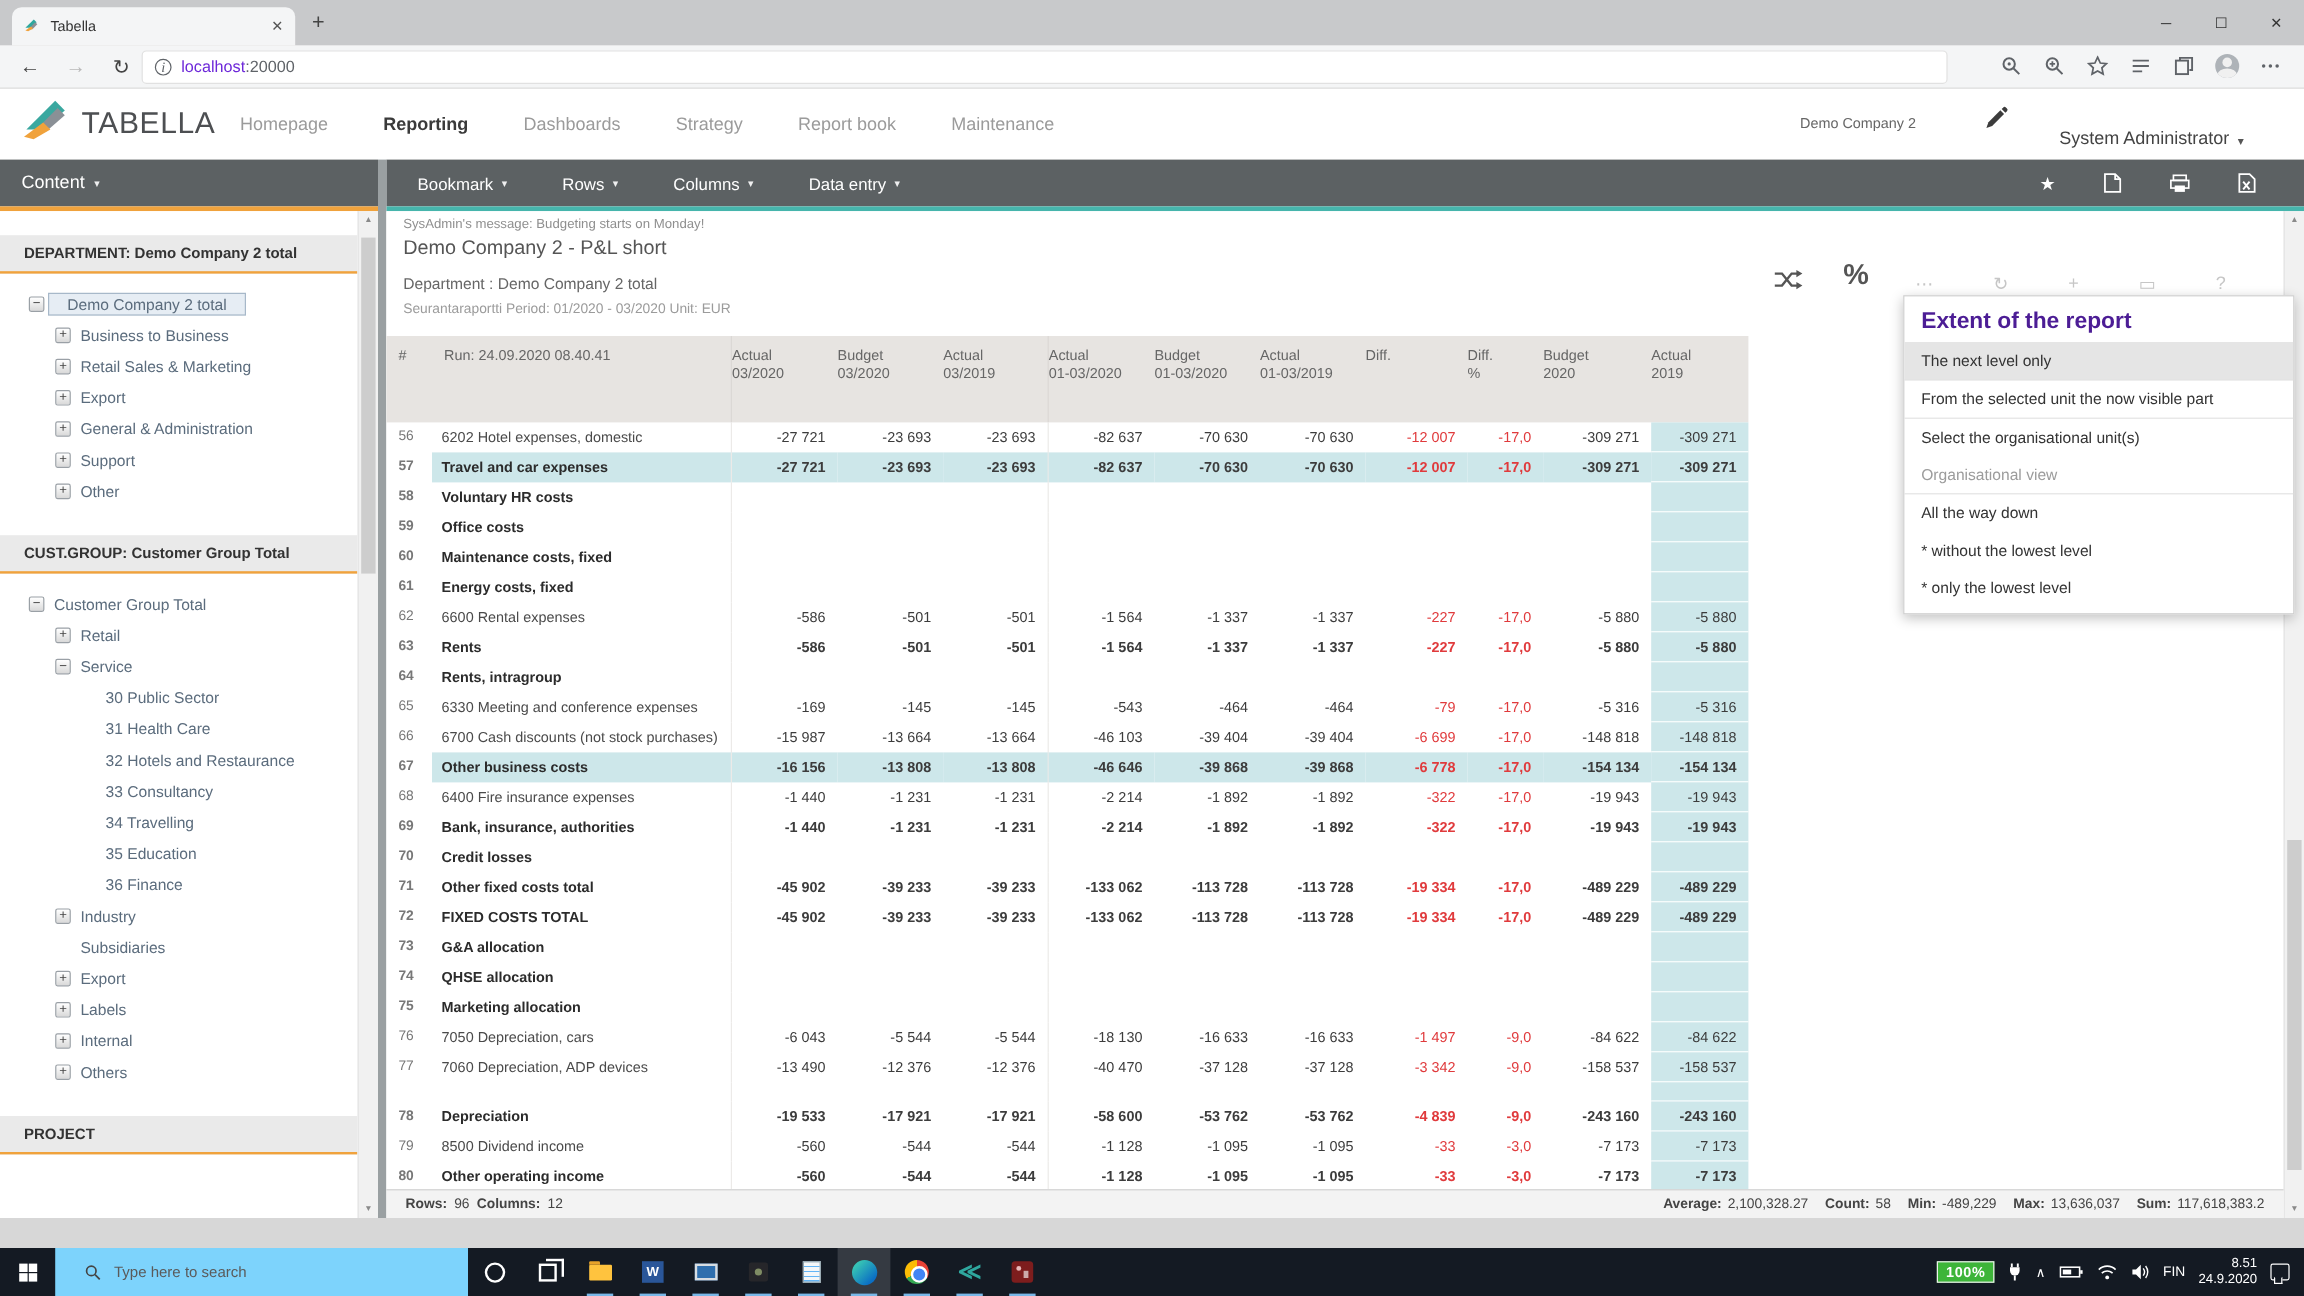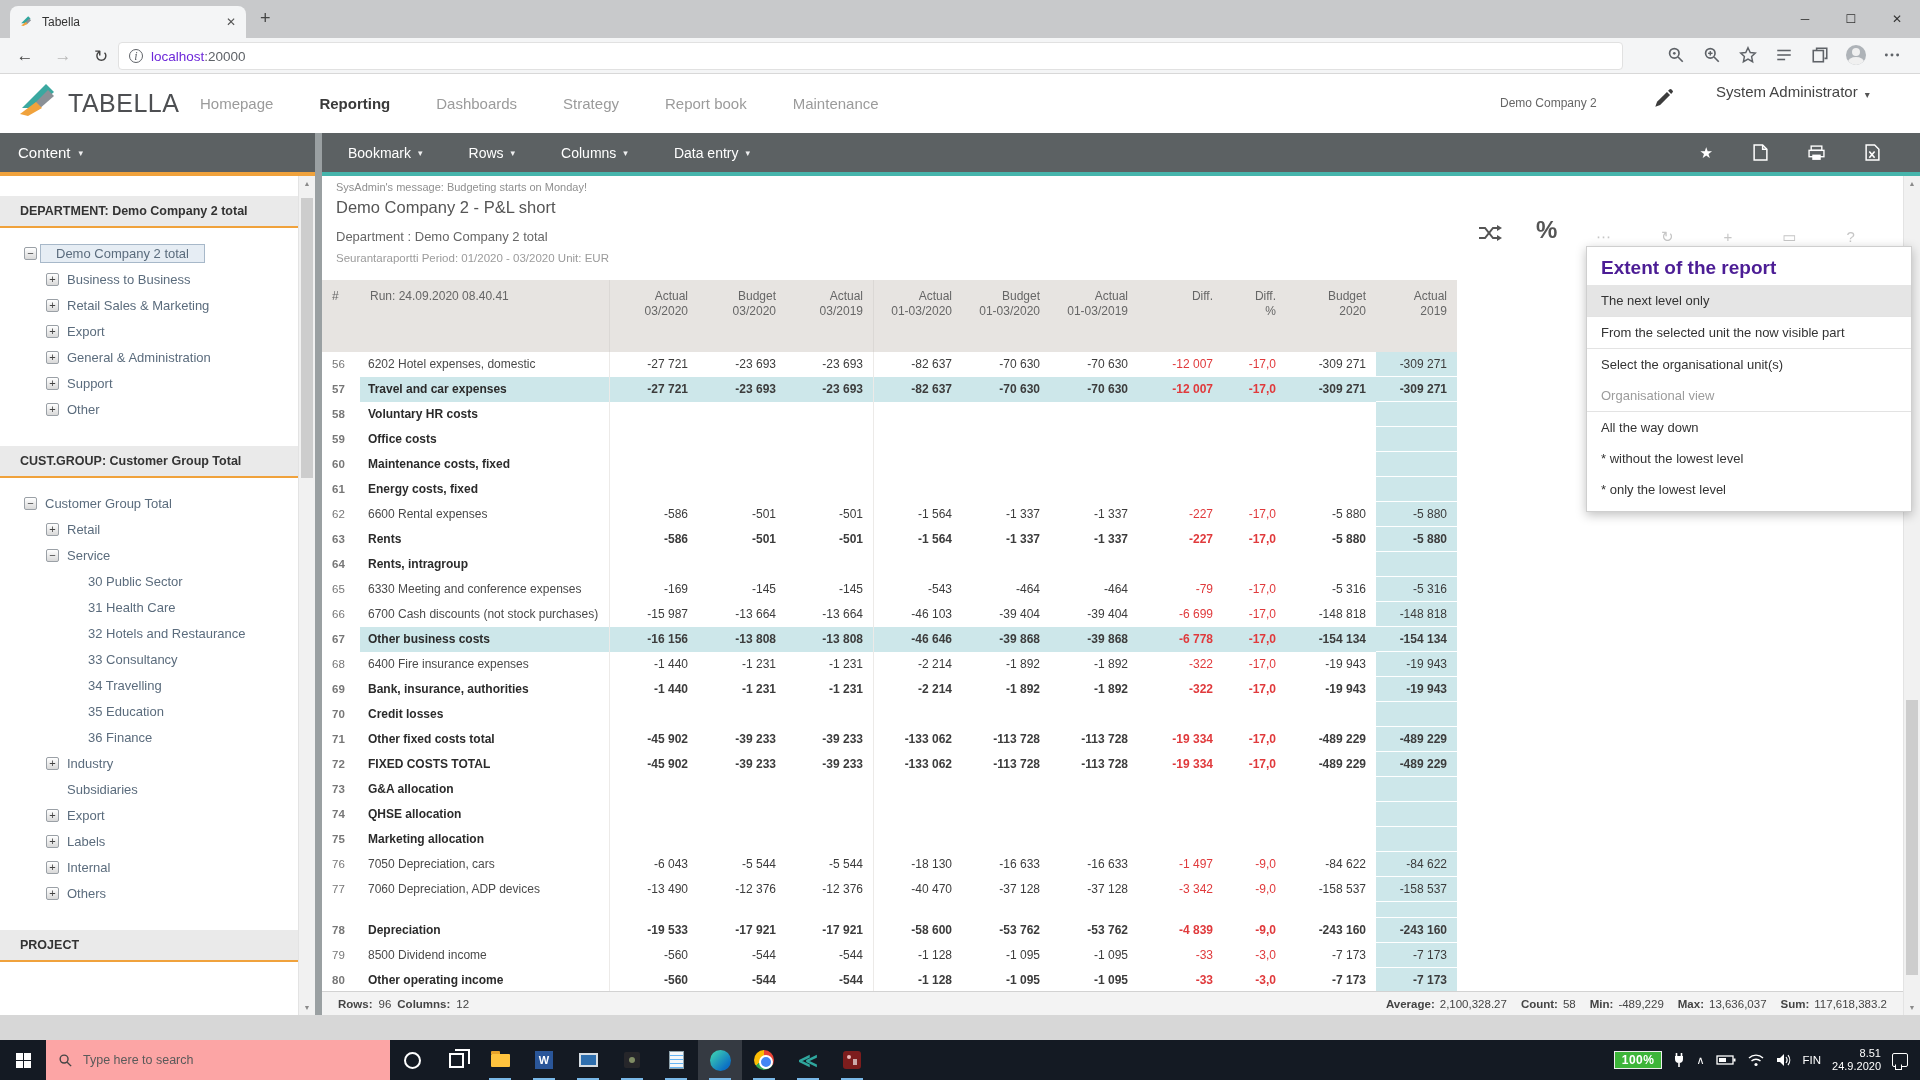--- a/index.html
+++ b/index.html
@@ -38,21 +38,21 @@
 
   
   .appheader{left:0;top:74px;width:1920px;height:59px;background:#fff}
   .logo{position:absolute;left:16px;top:8px;display:flex;align-items:center;gap:4px}
   .logo-text{font-size:25px;color:#4d4f52;letter-spacing:.5px;font-weight:500}
   .mainnav{position:absolute;left:200px;top:0;height:59px;display:flex;align-items:center;gap:46px}
   .nav-item{font-size:15px;color:#9b9b9b;cursor:default}
   .nav-item.active{color:#3a3a3a;font-weight:bold}
   .hdr-company{position:absolute;left:1500px;top:22px;font-size:12px;color:#666}
   .hdr-pencil{position:absolute;left:1652px;top:14px}
-  .hdr-user{position:absolute;left:1716px;top:9px;font-size:15px;color:#444;display:flex;gap:7px;align-items:flex-end}
+  .hdr-user{position:absolute;left:1716px;top:33px;font-size:15px;color:#444;display:flex;gap:7px;align-items:flex-end}
   .hdr-user .caret{font-size:10px;color:#555}
 
   
   .content-bar{left:0;top:133px;width:315px;height:39px;background:var(--darkbar);color:#fff;
                display:flex;align-items:center;padding-left:18px;gap:8px;font-size:15px}
   .toolbar{left:322px;top:133px;width:1598px;height:39px;background:var(--darkbar);
            display:flex;align-items:center;padding-left:26px;gap:46px}
   .menu-item{color:#fff;font-size:14px;display:flex;gap:7px;align-items:center}
   .caret{font-size:9px;color:rgba(255,255,255,.9)}
   .toolbar-icons{margin-left:auto;display:flex;gap:40px;padding-right:40px;align-items:center}
@@ -91,21 +91,21 @@
   .rpt-period{position:absolute;left:14px;top:76px;font-size:11.5px;color:#9b9b9b}
   .icon-shuffle{position:absolute;left:1155px;top:46px}
   .icon-percent{position:absolute;left:1214px;top:40px;font-size:24px;color:#555;font-weight:600}
   .faded-icons{position:absolute;left:1274px;top:52px;display:flex;gap:50px;z-index:1}
   .faded-icon{color:#c6c6c6;font-size:15px}
 
   
   .ptable{position:absolute;left:0;top:104px;width:1135px}
   .thead{height:72px;background:#e7e4e1;display:flex}
   .th{font-size:12px;color:#666;padding-top:9px}
-  .th .l1,.th .l2{text-align:right;padding-right:10px;line-height:15px}
+  .th .l1,.th .l2{padding-right:10px;line-height:15px}
   .thl{text-align:left;padding-left:10px;line-height:15px}
   .w-num{width:38px}.w-label{width:250px}.w-v{width:88px}
   .w-diff{width:85px}.w-diffp{width:63px}.w-b20{width:90px}.w-a19{width:81px}
   .bR{border-right:1px solid #dbd8d5}
   .trow{display:flex;height:25px;line-height:25px;font-size:12px;color:#3c3c3c}
   .trow.spacer{height:16px}
   .c{overflow:hidden;white-space:nowrap}
   .c-num{width:38px;color:#777;font-size:11.5px;padding-left:10px}
   .c-label{width:250px;padding-left:8px;color:#4a4a4a}
   .c-v{width:88px}.c-diff{width:85px}.c-diffp{width:63px}.c-b20{width:90px}.c-a19{width:81px}
@@ -134,21 +134,21 @@
   .stat-right{margin-left:auto;display:flex;gap:14px}
   .stat-pair{display:flex;gap:5px}
 
   .grayband{left:0;top:1015px;width:1920px;height:25px;background:#d7d7d7}
 
   
   .taskbar{left:0;top:1040px;width:1920px;height:40px;background:var(--tbbg);display:flex;align-items:center}
   .tb-start{width:46px;height:40px;display:flex;align-items:center;justify-content:center}
   .winlogo{display:grid;grid-template-columns:7px 7px;grid-template-rows:7px 7px;gap:1px}
   .winlogo span{background:#fff}
-  .tb-search{width:344px;height:40px;background:#fca5a5;display:flex;align-items:center;gap:10px;padding-left:12px}
+  .tb-search{width:344px;height:40px;background:#7dd3fc;display:flex;align-items:center;gap:10px;padding-left:24px}
   .tb-search-text{font-size:12.5px;color:#5a5a5a}
   .tb-apps{display:flex;height:40px}
   .tb-app{width:44px;height:40px;display:flex;align-items:center;justify-content:center;position:relative}
   .tb-app.open::after{content:"";position:absolute;bottom:0;left:11px;right:11px;height:2px;background:#79b8e8}
   .tb-app.active{background:rgba(255,255,255,.14)}
   .app-ic{display:block}
   .ic-cortana{width:17px;height:17px;border:2px solid #fff;border-radius:50%}
   .ic-task-view{width:15px;height:15px;border:2px solid #fff;position:relative}
   .ic-task-view::before{content:"";position:absolute;left:4px;top:-6px;width:13px;height:13px;border-top:2px solid #fff;border-right:2px solid #fff}
   .ic-file-explorer{width:19px;height:13px;background:#ffc33e;border-radius:1px;position:relative}

